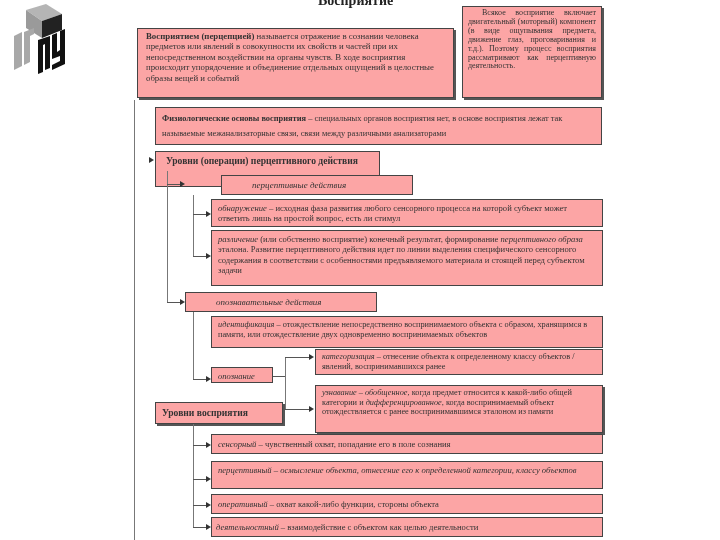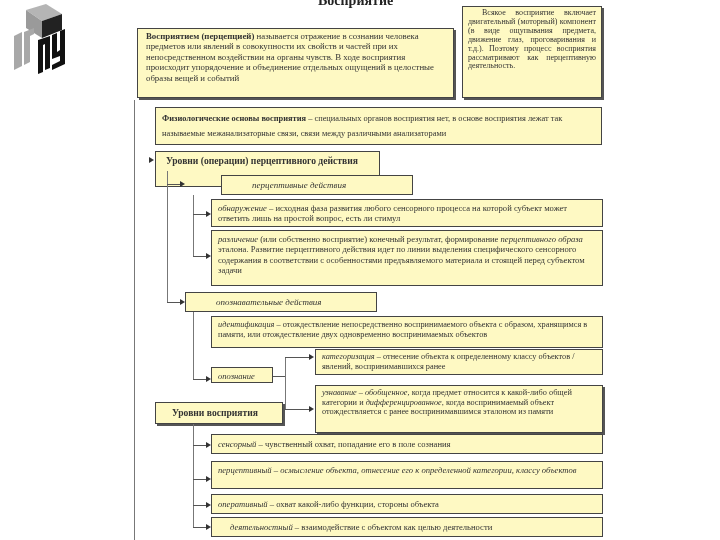--- a/index.html
+++ b/index.html
@@ -1,19 +1,19 @@
 <!DOCTYPE html>
 <html><head>
 <meta charset="utf-8">
 <style>
   html, body { margin:0; padding:0; }
   body { width:720px; height:540px; position:relative; background:#ffffff; overflow:hidden;
          font-family:"Liberation Serif", "DejaVu Serif", serif; color:#222; }
   .abs { position:absolute; box-sizing:border-box; }
-  .box { position:absolute; box-sizing:border-box; background:#fef9c3; border:1px solid #444;
+  .box { position:absolute; box-sizing:border-box; background:#fca5a5; border:1px solid #444;
          font-size:8.6px; line-height:10.4px; padding:3px 6px; color:#333; }
   .shadow { box-shadow:2px 2px 0 #555; }
   .it { font-style:italic; }
   .b { font-weight:bold; }
   .title { font-weight:bold; font-size:14px; }
   .hl { position:absolute; background:#555; height:1px; }
   .vl { position:absolute; background:#777; width:1px; }
   .arrow { position:absolute; width:0; height:0; border-top:3px solid transparent;
            border-bottom:3px solid transparent; border-left:5px solid #333; }
   #logo { position:absolute; left:8px; top:4px; }
@@ -90,21 +90,21 @@
 <div class="arrow" style="left:309px; top:406px;"></div>
 
 <div class="box" style="left:315px; top:349px; width:288px; height:26px; font-size:8.3px; line-height:9.6px; padding:2px 6px;">
   <span class="it">категоризация</span><span> – отнесение объекта к определенному классу объектов / явлений, воспринимавшихся ранее</span>
 </div>
 
 <div class="box shadow" style="left:315px; top:385px; width:288px; height:48px; font-size:8.3px; line-height:9.6px; padding:2px 6px;">
   <span class="it">узнавание</span><span> – </span><span class="it">обобщенное</span><span>, когда предмет относится к какой-либо общей категории и </span><span class="it">дифференцированное</span><span>, когда воспринимаемый объект отождествляется с ранее воспринимавшимся эталоном из памяти</span>
 </div>
 
-<div class="box b shadow" style="left:155px; top:402px; width:128px; height:22px; font-size:9.6px; padding:5px 16px;">Уровни восприятия</div>
+<div class="box b shadow" style="left:155px; top:402px; width:128px; height:22px; font-size:9.6px; padding:5px 6px;">Уровни восприятия</div>
 
 <div class="vl" style="left:193px; top:424px; height:103px;"></div>
 
 <div class="hl" style="left:193px; top:445px; width:14px;"></div>
 <div class="arrow" style="left:206px; top:442px;"></div>
 <div class="box" style="left:211px; top:434px; width:392px; height:20px; padding:4px 6px;">
   <span class="it">сенсорный</span><span> – чувственный охват, попадание его в поле сознания</span>
 </div>
 
 <div class="hl" style="left:193px; top:479px; width:14px;"></div>
@@ -114,15 +114,15 @@
 </div>
 
 <div class="hl" style="left:193px; top:505px; width:14px;"></div>
 <div class="arrow" style="left:206px; top:502px;"></div>
 <div class="box" style="left:211px; top:494px; width:392px; height:20px; padding:4px 6px;">
   <span class="it">оперативный</span><span> – охват какой-либо функции, стороны объекта</span>
 </div>
 
 <div class="hl" style="left:193px; top:527px; width:14px;"></div>
 <div class="arrow" style="left:206px; top:524px;"></div>
-<div class="box" style="left:211px; top:517px; width:392px; height:20px; padding:4px 18px;">
+<div class="box" style="left:211px; top:517px; width:392px; height:20px; padding:4px 4px;">
   <span class="it">деятельностный</span><span> – взаимодействие с объектом как целью деятельности</span>
 </div>
 
 </body></html>

